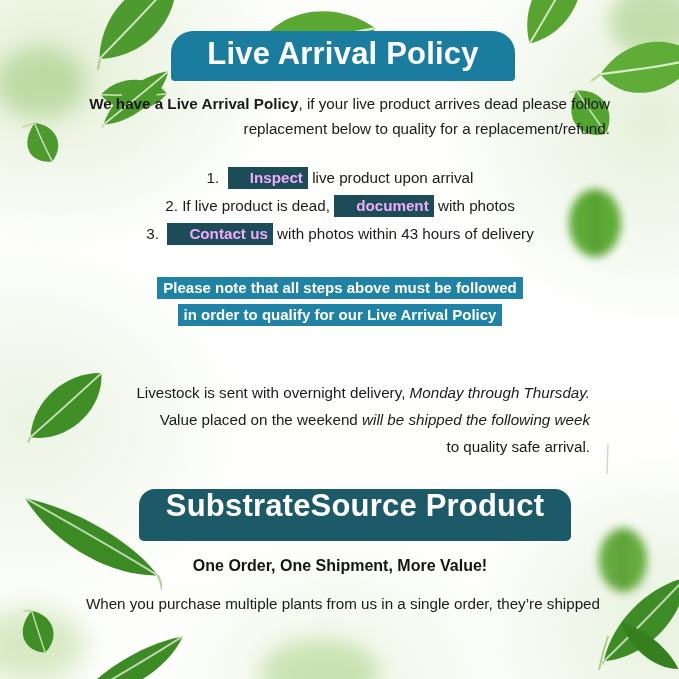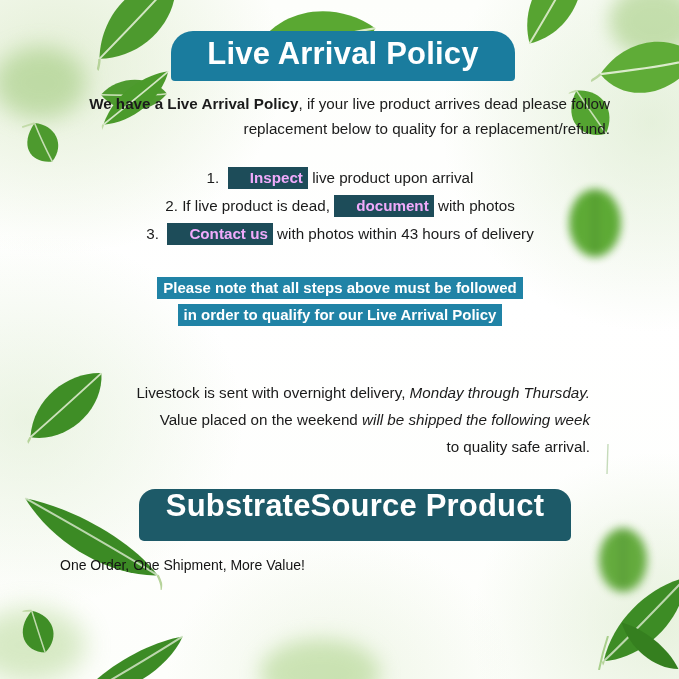--- a/index.html
+++ b/index.html
@@ -134,23 +134,23 @@
     width: 500px;
     line-height: 27px;
   }
   #livestock-para .i { font-style: italic; }
 
   #subhead {
     position: absolute;
     left: 60px;
     top: 557px;
     width: 560px;
-    text-align: left;
-    font-size: 14px;
-    font-weight: 400;
+    text-align: center;
+    font-size: 16px;
+    font-weight: 700;
     color: #141414;
   }
 
   #closing-para {
     left: 80px;
     top: 591px;
     width: 520px;
     line-height: 26px;
   }
 </style>
@@ -361,17 +361,17 @@
       <span>to quality safe arrival.</span>
     </div>
 
     <div class="banner" id="banner-product">
       <span>SubstrateSource Product</span>
     </div>
 
     <div id="subhead">One Order, One Shipment, More Value!</div>
 
     <div class="para" id="closing-para">
-      <br>
+      <span>When you purchase multiple plants from us in a single order, they’re shipped</span><br>
     </div>
 
   </div>
 </div>
 
 </body></html>

